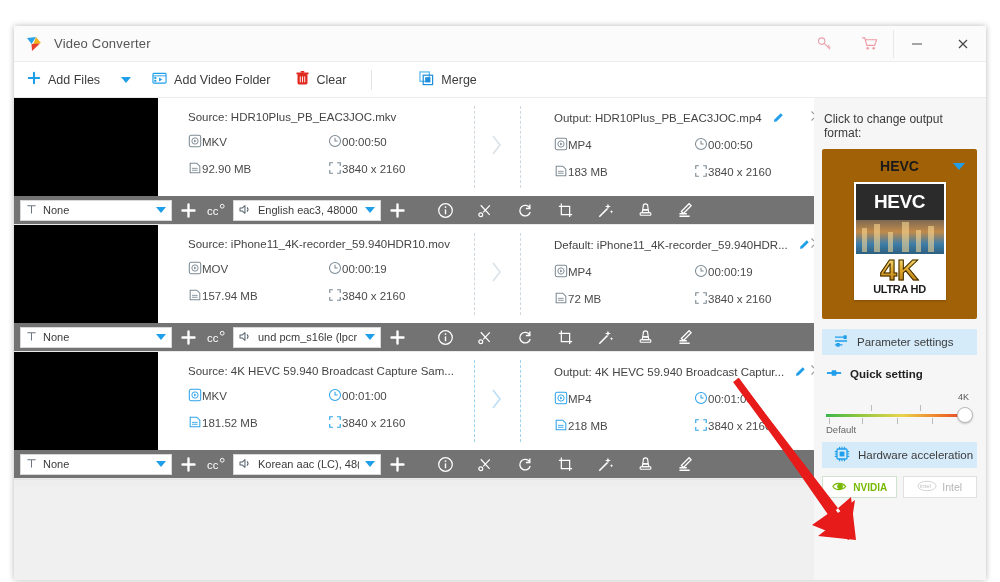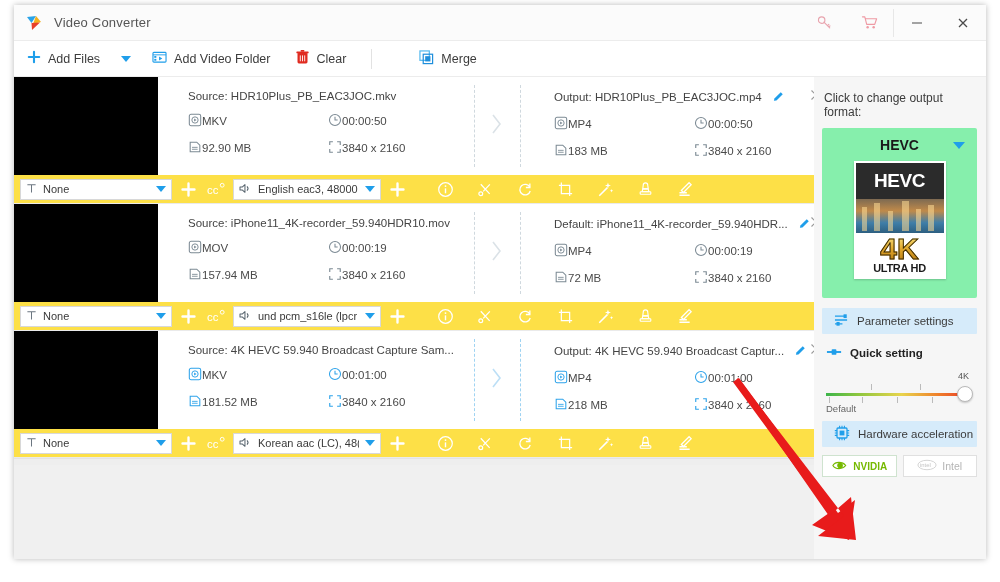--- a/index.html
+++ b/index.html
@@ -3,21 +3,21 @@
 <meta charset="utf-8">
 <style>
   * { box-sizing: border-box; margin: 0; padding: 0; }
   html, body {
     width: 1000px; height: 582px;
     font-family: "Liberation Sans", sans-serif;
     background: #ffffff;
     overflow: hidden;
   }
   #app {
-    position: absolute; left: 14px; top: 5px;
+    position: absolute; left: 14px; top: 26px;
     width: 972px; height: 554px;
     background: #ffffff;
     box-shadow: 0 0 6px rgba(0,0,0,0.28);
     overflow: hidden;
   }
 
   
   .titlebar {
     height: 36px; display: flex; align-items: center;
     background: #fbfbfb; border-bottom: 1px solid #ececec;
@@ -64,21 +64,21 @@
   .meta { display: flex; align-items: center; width: 140px; font-size: 11.5px; color: #4a4a4a; }
   .meta .mtxt { white-space: nowrap; }
   .sepcol { width: 58px; position: relative; flex: none; }
   .dashline { position: absolute; left: 50%; top: 8px; bottom: 8px; border-left: 1px dashed #cfd8de; }
   .chev { position: absolute; top: 50%; left: 50%; transform: translate(-50%,-50%); }
   .editpen { margin-left: 7px; vertical-align: -2px; }
   .closex { position: absolute; right: 12px; top: 10px; cursor: pointer; }
 
   
   .actionbar {
-    height: 28px; background: #fde047; display: flex; align-items: center;
+    height: 28px; background: #737373; display: flex; align-items: center;
     padding: 0 6px; gap: 5px;
   }
   .sel-box {
     height: 21px; background: #fff; border: 1px solid #d8d8d8;
     display: flex; align-items: center; gap: 6px; padding: 0 5px;
     font-size: 11px; color: #3a3a3a;
   }
   .sel-box.sub { width: 152px; }
   .sel-box.aud { width: 148px; }
   .sel-box .txt { flex: 1; white-space: nowrap; overflow: hidden; }
@@ -87,21 +87,21 @@
   .cc-btn { width: 24px; display: flex; align-items: center; justify-content: center; }
   .act-icons { display: flex; align-items: center; gap: 0px; margin-left: 12px; }
   .act-icons .ai { width: 40px; display: flex; align-items: center; justify-content: center; }
 
   .emptyzone { height: 58px; background: #eeeeee; border-top: 1px solid #e3e3e3; }
 
   
   .right { width: 172px; background: #f6f6f6; padding: 10px 9px 0 8px; }
   .rp-title { font-size: 12px; color: #3b3b3b; margin: 4px 0 9px 2px; }
   .fmt-card {
-    background: #86efac; height: 170px; position: relative; border-radius: 2px;
+    background: #a16207; height: 170px; position: relative; border-radius: 2px;
     padding-top: 9px;
   }
   .fmt-name { text-align: center; font-size: 14px; font-weight: bold; color: #1a1a1a; }
   .fmt-caret { position: absolute; right: 12px; top: 14px;
     width:0;height:0;border-left:6px solid transparent;border-right:6px solid transparent;border-top:7px solid #1f9eea;}
   .fmt-img {
     width: 92px; height: 118px; margin: 8px auto 0; background: #fff;
     border: 2px solid #fff; display: flex; flex-direction: column; overflow: hidden;
     box-shadow: 0 1px 2px rgba(0,0,0,.2);
   }

